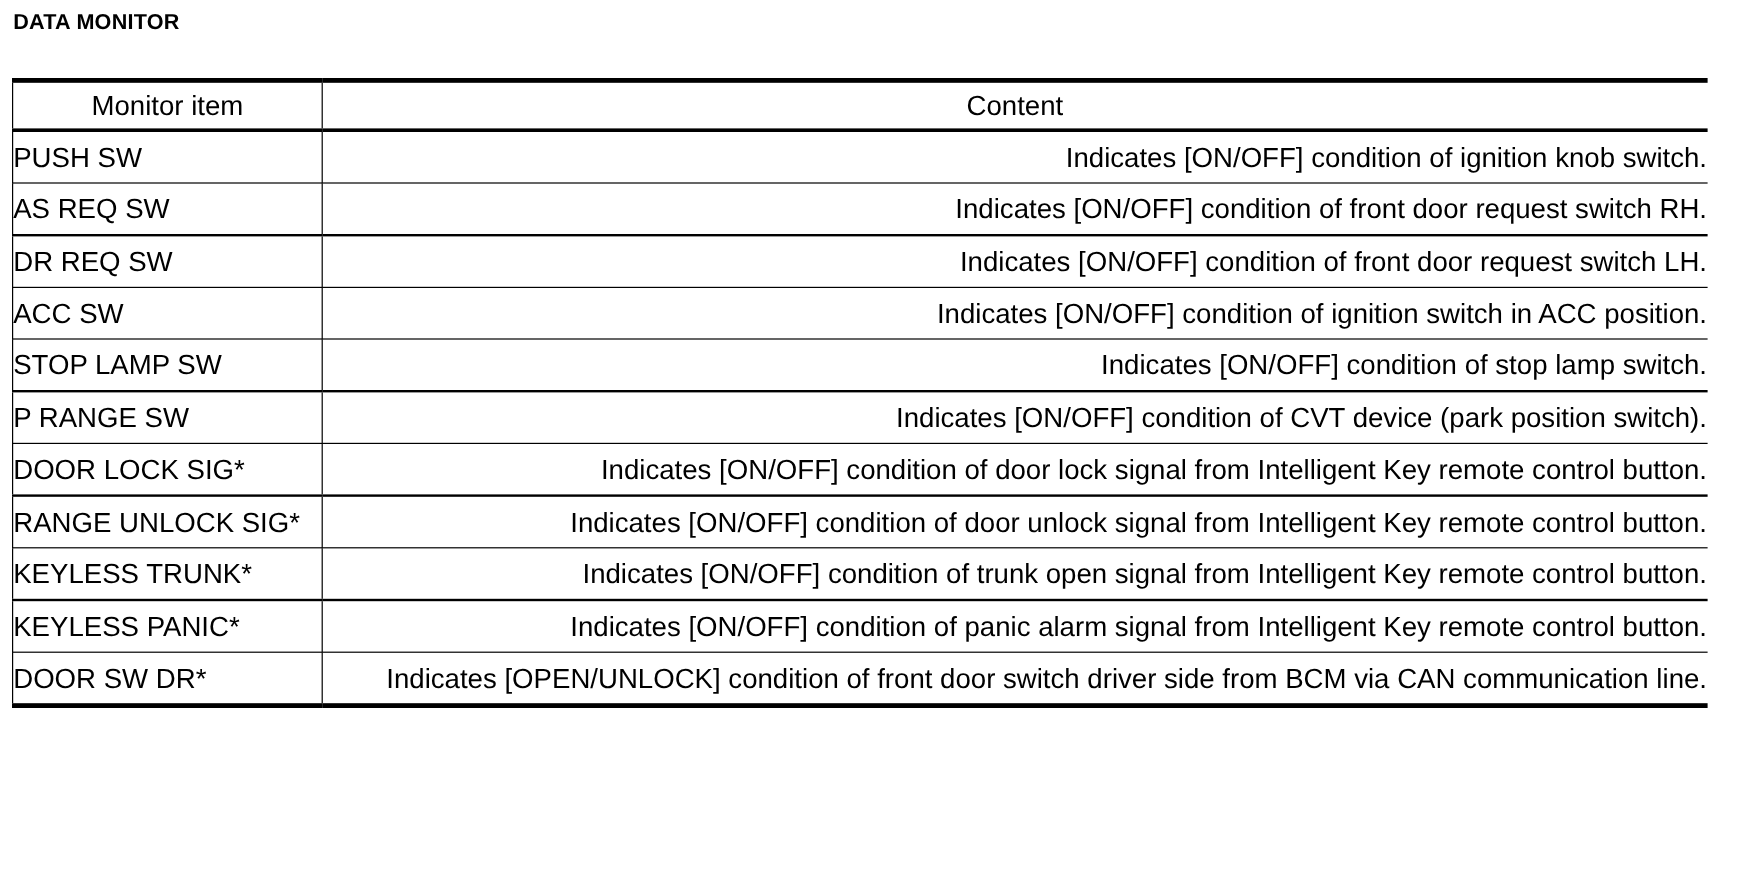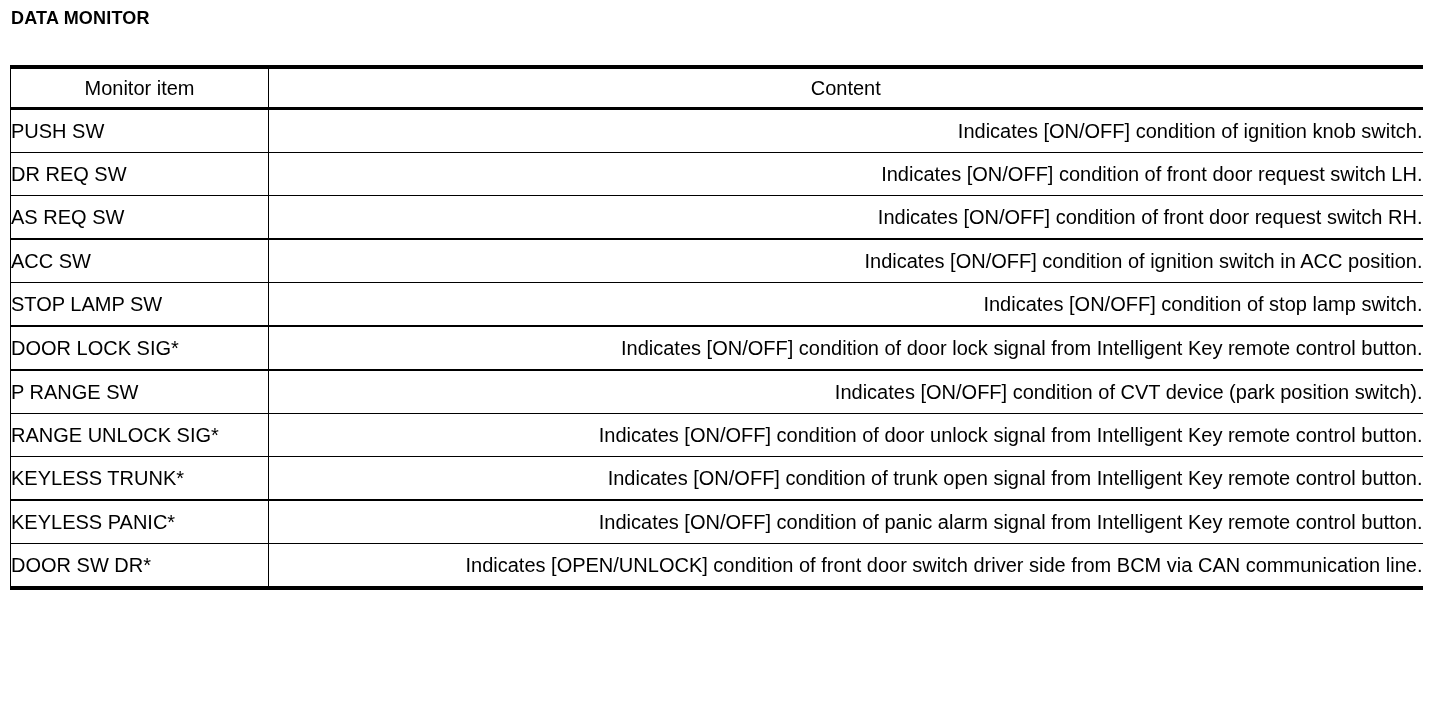--- a/index.html
+++ b/index.html
@@ -48,21 +48,21 @@
 
   table.monitor-table col.col-item { width: 258px; }
   table.monitor-table col.col-content { width: 1154px; }
 
   table.monitor-table th,
   table.monitor-table td {
     padding: 0;
     margin: 0;
     vertical-align: middle;
     font-weight: 400;
-    font-size: 20px;
+    font-size: 23px;
     line-height: 20px;
   }
 
   
   tr.head-row > th {
     border-top: 4px solid #000;
     border-bottom: 3px solid #000;
     height: 38px;
   }
 
@@ -124,43 +124,43 @@
           <th class="content-head">
             <span class="head-label">Content</span>
           </th>
         </tr>
       </thead>
       <tbody id="table-body">
           <tr class="data-row">
             <td class="item-cell">PUSH SW</td>
             <td class="content-cell">Indicates [ON/OFF] condition of ignition knob switch.</td>
           </tr>
+          <tr class="data-row thick-rule">
+            <td class="item-cell">AS REQ SW</td>
+            <td class="content-cell">Indicates [ON/OFF] condition of front door request switch RH.</td>
+          </tr>
           <tr class="data-row">
             <td class="item-cell">DR REQ SW</td>
             <td class="content-cell">Indicates [ON/OFF] condition of front door request switch LH.</td>
-          </tr>
-          <tr class="data-row thick-rule">
-            <td class="item-cell">AS REQ SW</td>
-            <td class="content-cell">Indicates [ON/OFF] condition of front door request switch RH.</td>
           </tr>
           <tr class="data-row">
             <td class="item-cell">ACC SW</td>
             <td class="content-cell">Indicates [ON/OFF] condition of ignition switch in ACC position.</td>
           </tr>
           <tr class="data-row thick-rule">
             <td class="item-cell">STOP LAMP SW</td>
             <td class="content-cell">Indicates [ON/OFF] condition of stop lamp switch.</td>
           </tr>
+          <tr class="data-row">
+            <td class="item-cell">P RANGE SW</td>
+            <td class="content-cell">Indicates [ON/OFF] condition of CVT device (park position switch).</td>
+          </tr>
           <tr class="data-row thick-rule">
             <td class="item-cell">DOOR LOCK SIG*</td>
             <td class="content-cell">Indicates [ON/OFF] condition of door lock signal from Intelligent Key remote control button.</td>
-          </tr>
-          <tr class="data-row">
-            <td class="item-cell">P RANGE SW</td>
-            <td class="content-cell">Indicates [ON/OFF] condition of CVT device (park position switch).</td>
           </tr>
           <tr class="data-row">
             <td class="item-cell">RANGE UNLOCK SIG*</td>
             <td class="content-cell">Indicates [ON/OFF] condition of door unlock signal from Intelligent Key remote control button.</td>
           </tr>
           <tr class="data-row thick-rule">
             <td class="item-cell">KEYLESS TRUNK*</td>
             <td class="content-cell">Indicates [ON/OFF] condition of trunk open signal from Intelligent Key remote control button.</td>
           </tr>
           <tr class="data-row">

